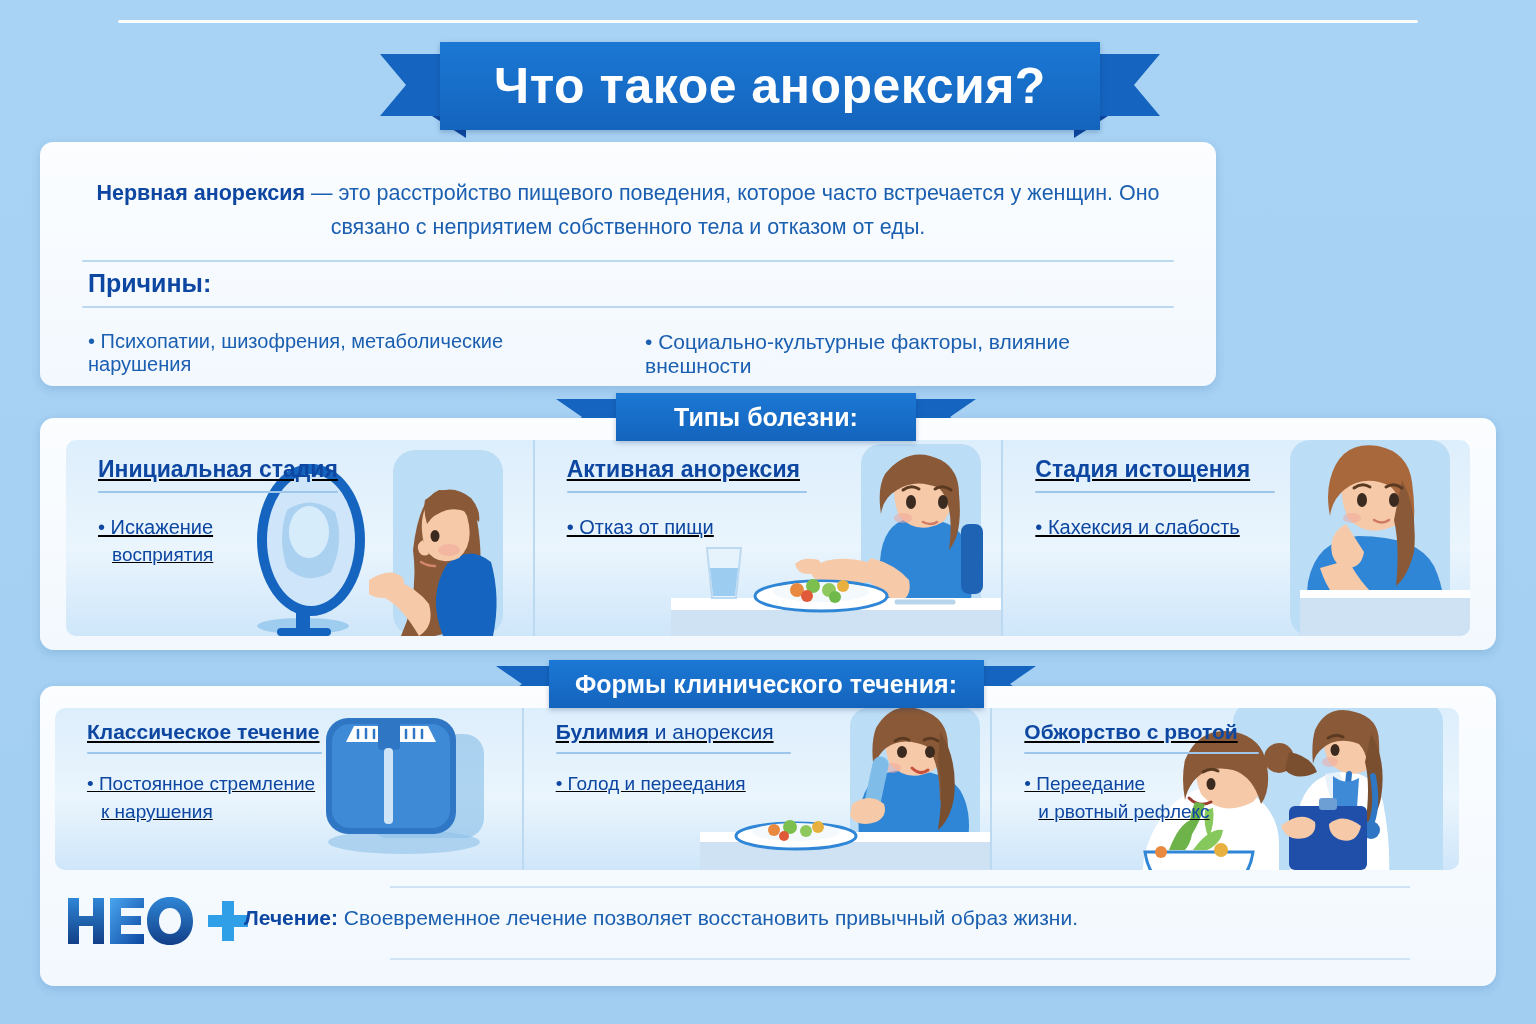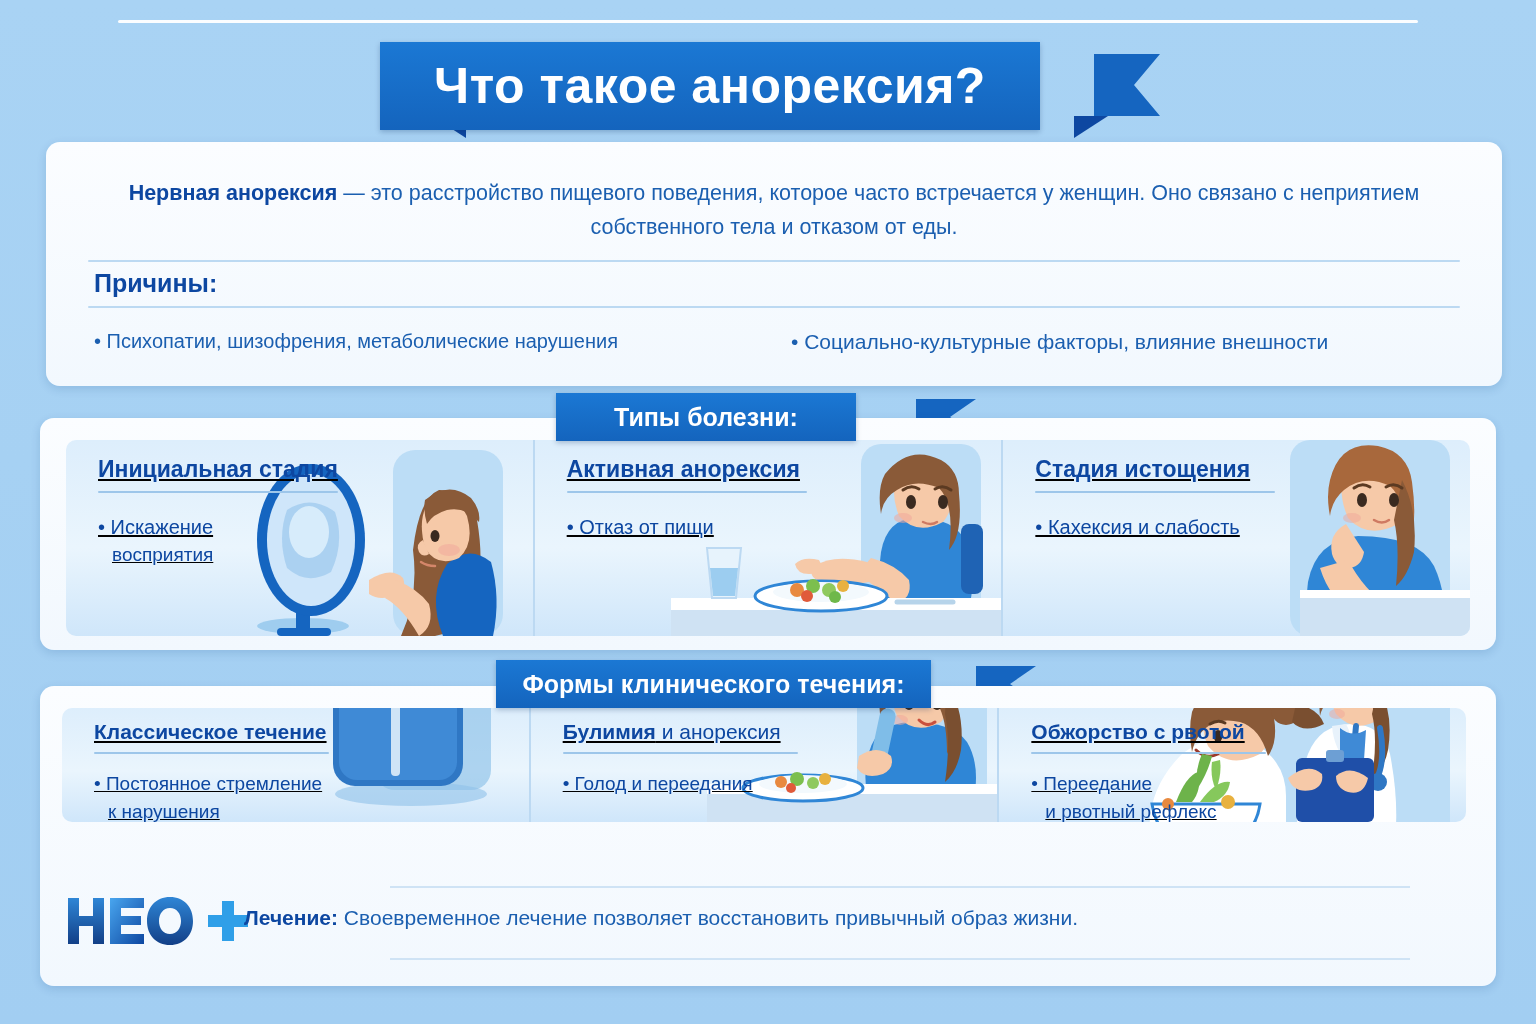--- a/index.html
+++ b/index.html
@@ -9,21 +9,21 @@
     background:linear-gradient(180deg,#a9d3f4 0%, #a6d1f3 45%, #a2cef2 100%);
     position:relative; overflow:hidden;
   }
 
   .top-rule{
     position:absolute; left:118px; top:20px; width:1300px; height:3px;
     background:#ffffff; border-radius:2px; opacity:.95;
   }
 
   
-  .ribbon{ position:absolute; display:flex; }
+  .ribbon{ position:absolute; display:flex; justify-content:center; }
   .ribbon .tail{ position:absolute; top:14px; width:66px; height:60px; background:#1565c0; }
   .ribbon .tail.l{ left:0; clip-path:polygon(0 0,100% 0,100% 100%,0 100%,26px 50%); }
   .ribbon .tail.r{ right:0; clip-path:polygon(0 0,100% 0,calc(100% - 26px) 50%,100% 100%,0 100%); }
   .ribbon .fold{ position:absolute; top:64px; width:34px; height:22px; background:#0d47a1; }
   .ribbon .fold.l{ left:52px; clip-path:polygon(0 0,100% 0,100% 100%); }
   .ribbon .fold.r{ right:52px; clip-path:polygon(0 0,100% 0,0 100%); }
   .ribbon .plate{
     position:relative; z-index:3; background:linear-gradient(180deg,#1b78d4,#1464bd);
     color:#fff; font-weight:bold; display:flex; align-items:center; justify-content:center;
     box-shadow:0 2px 5px rgba(0,40,90,.25);
@@ -42,42 +42,42 @@
   #banner-forms{ left:496px; top:660px; width:540px; height:62px; }
   #banner-forms .plate{ width:435px; height:48px; font-size:25px; }
   #banner-forms .tail{ top:6px; height:36px; width:60px;}
   #banner-forms .fold{ top:42px; height:16px; }
 
   
   .card{
     position:absolute; background:linear-gradient(180deg,#fbfdff 0%,#f2f8fe 100%);
     border-radius:14px; box-shadow:0 3px 10px rgba(20,70,130,.16);
   }
-  #intro-card{ left:46px; top:142px; width:1456px; height:244px; }
+  #intro-card{ left:40px; top:142px; width:1176px; height:244px;border-radius:13px; }
 
   .intro-text{
     padding:34px 46px 0; text-align:center; color:#1b5fb0;
     font-size:21.5px; line-height:34px;
   }
   .intro-text b{ color:#0d47a1; }
   .divider{ height:2px; background:#bcd9f2; margin:16px 42px 0; border-radius:1px; }
   .reasons-title{
     color:#0d47a1; font-weight:bold; font-size:25px; padding:7px 0 0 48px;
   }
   .reasons-row{ display:flex; margin-top:22px; padding:0 48px; }
   .reasons-row .col{ flex:1; color:#1b5fb0; font-size:20px; }
   .reasons-row .col.c2{ padding-left:34px; font-size:21px; }
 
   
   #types-card{ left:40px; top:418px; width:1456px; height:232px; }
   #forms-card{ left:40px; top:686px; width:1456px; height:300px; }
 
   .panel-row{ position:absolute; display:flex; }
   #types-row{ left:66px; top:440px; width:1404px; height:196px; }
-  #forms-row{ left:62px; top:708px; width:1404px; height:114px; }
+  #forms-row{ left:55px; top:708px; width:1404px; height:162px; }
 
   .panel{
     position:relative; flex:1; background:linear-gradient(180deg,#ddeefc 0%,#eaf5fd 55%,#cfe6fa 100%);
     overflow:hidden;
     text-decoration:underline;
   }
   .panel.first{ border-radius:10px 0 0 10px; }
   .panel.last{ border-radius:0 10px 10px 0; }
   .panel + .panel{ border-left:2px solid #bcd9f2; }
 

